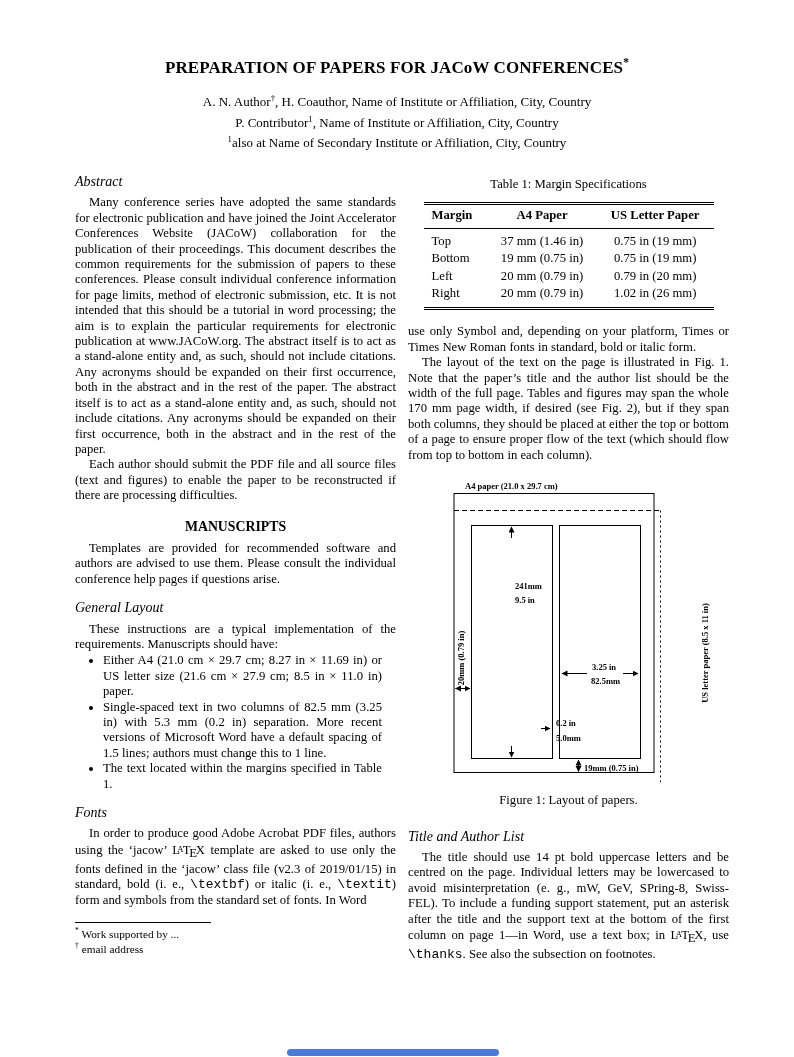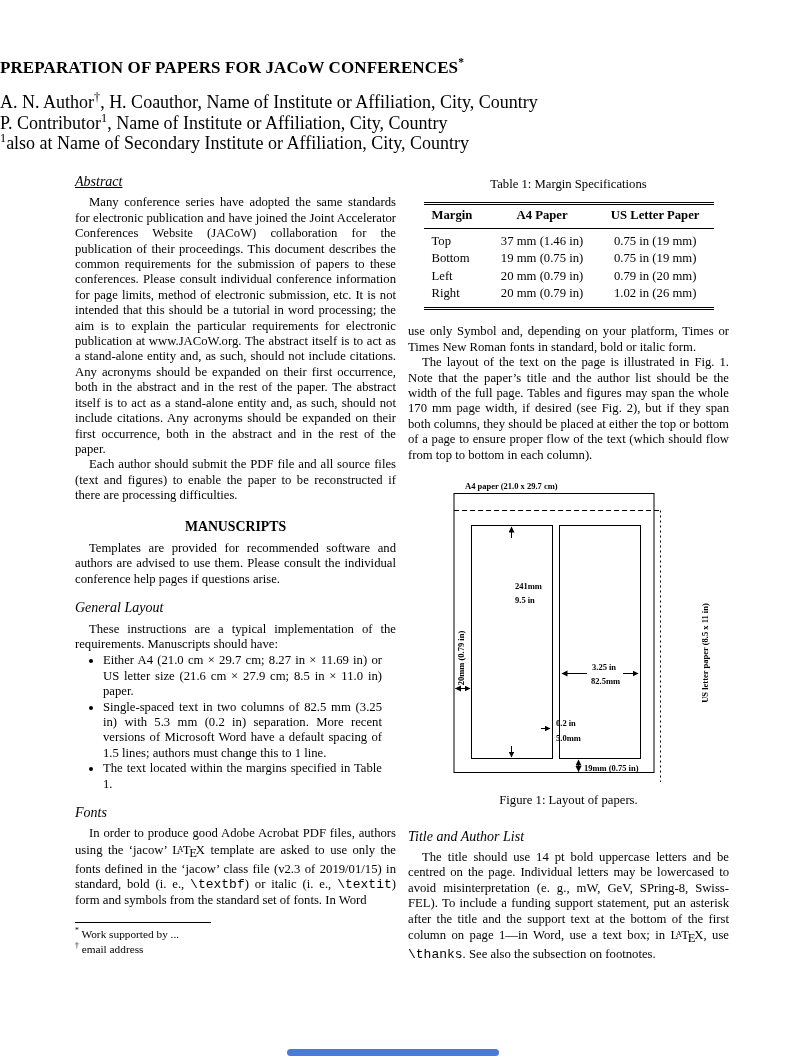--- a/index.html
+++ b/index.html
@@ -1,34 +1,34 @@
 <!DOCTYPE html>
 <html><head>
 <meta charset="utf-8">
 <style>
   html,body{margin:0;padding:0;}
   body{width:794px;height:1057px;background:#ffffff;position:relative;overflow:hidden;
        font-family:"Liberation Serif", serif;color:#000;}
   .page{position:absolute;inset:0;}
 
   
-  .hdr{position:absolute;top:58px;left:0;width:794px;text-align:left;}
+  .hdr{position:absolute;top:58px;left:0;width:794px;text-align:center;}
   .title{font-size:17px;font-weight:bold;margin:0 0 14px 0;letter-spacing:.1px;}
-  .author-line{font-size:18px;line-height:20.5px;}
+  .author-line{font-size:13px;line-height:20.5px;}
 
   
   .col{position:absolute;top:172px;width:321px;font-size:12.7px;line-height:15.4px;
        text-align:justify;}
   .col-left{left:75px;}
   .col-right{left:408px;}
   p{margin:0;text-indent:14px;}
   p.noindent{text-indent:0;}
   .sec{font-weight:bold;font-size:13.8px;text-align:center;margin:15px 0 7px;}
   .subsec{font-style:italic;font-size:14px;margin:13px 0 6px;}
-  .subsec.first{margin-top:2px;text-decoration:underline;}
+  .subsec.first{margin-top:2px;}
   sup{font-size:68%;line-height:0;}
   .mono{font-family:Liberation Mono, monospace;font-size:13px;}
   .latex{white-space:nowrap;}
   .lx-a{font-size:68%;vertical-align:.28em;margin:0 -.08em 0 -.3em;}
   .lx-e{vertical-align:-.24em;margin:0 -.1em;}
 
   ul.blt{margin:1px 14px 0 0;padding-left:28px;}
   ul.blt li{margin:0;padding-left:0;}
 
   

